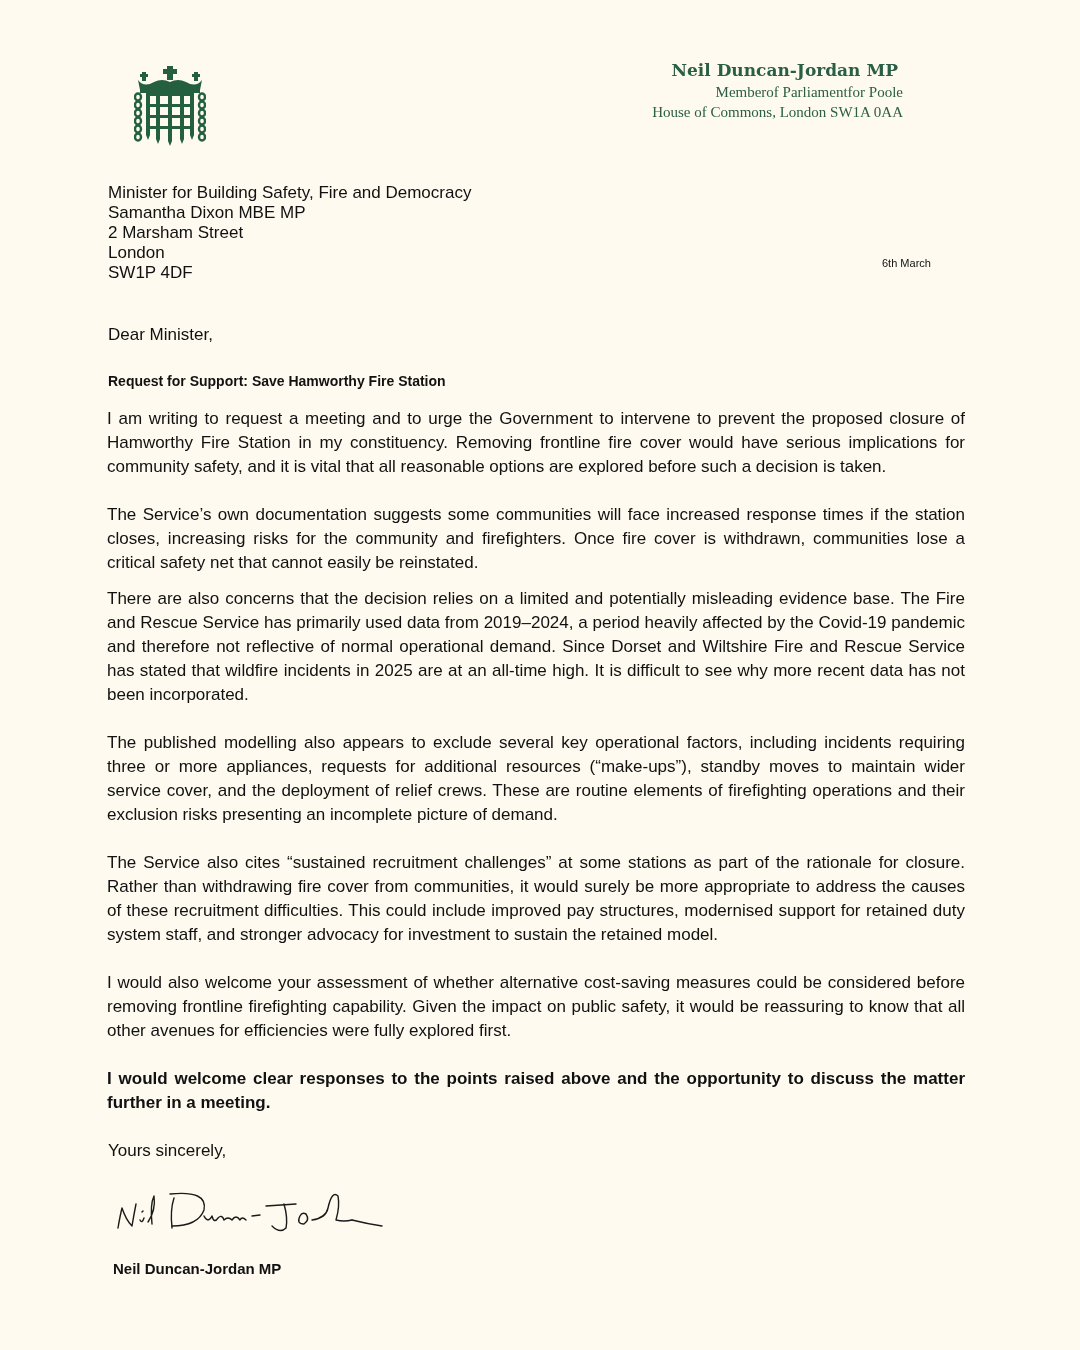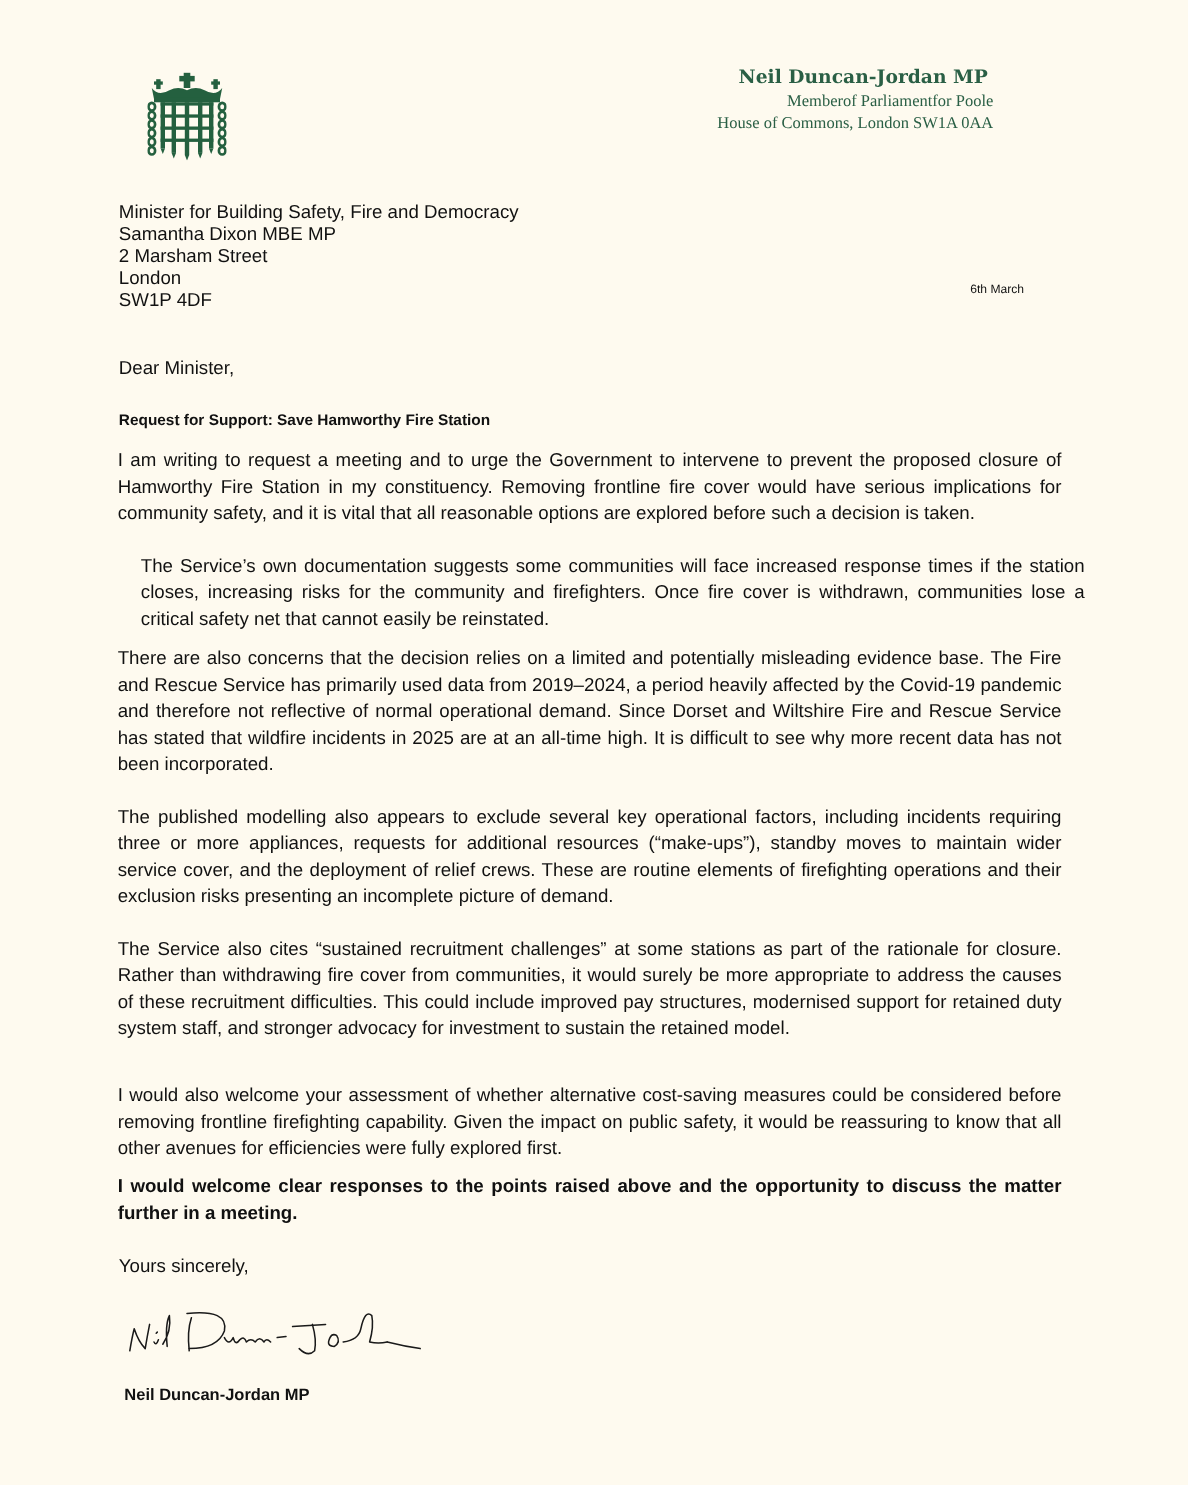--- a/index.html
+++ b/index.html
@@ -172,25 +172,25 @@
   <div>SW1P 4DF</div>
 </div>
 
 <div class="date">6th March</div>
 
 <div class="salutation">Dear Minister,</div>
 
 <div class="subject">Request for Support: Save Hamworthy Fire Station</div>
 
 <p class="body-text" style="top:407px;">I am writing to request a meeting and to urge the Government to intervene to prevent the proposed closure of Hamworthy Fire Station in my constituency. Removing frontline fire cover would have serious implications for community safety, and it is vital that all reasonable options are explored before such a decision is taken.</p>
-<p class="body-text" style="top:503px;margin-left:21px;">The Service’s own documentation suggests some communities will face increased response times if the station closes, increasing risks for the community and firefighters. Once fire cover is withdrawn, communities lose a critical safety net that cannot easily be reinstated.</p>
+<p class="body-text" style="top:503px;">The Service’s own documentation suggests some communities will face increased response times if the station closes, increasing risks for the community and firefighters. Once fire cover is withdrawn, communities lose a critical safety net that cannot easily be reinstated.</p>
 <p class="body-text" style="top:587px;">There are also concerns that the decision relies on a limited and potentially misleading evidence base. The Fire and Rescue Service has primarily used data from 2019–2024, a period heavily affected by the Covid-19 pandemic and therefore not reflective of normal operational demand. Since Dorset and Wiltshire Fire and Rescue Service has stated that wildfire incidents in 2025 are at an all-time high. It is difficult to see why more recent data has not been incorporated.</p>
 <p class="body-text" style="top:731px;">The published modelling also appears to exclude several key operational factors, including incidents requiring three or more appliances, requests for additional resources (“make-ups”), standby moves to maintain wider service cover, and the deployment of relief crews. These are routine elements of firefighting operations and their exclusion risks presenting an incomplete picture of demand.</p>
 <p class="body-text" style="top:851px;">The Service also cites “sustained recruitment challenges” at some stations as part of the rationale for closure. Rather than withdrawing fire cover from communities, it would surely be more appropriate to address the causes of these recruitment difficulties. This could include improved pay structures, modernised support for retained duty system staff, and stronger advocacy for investment to sustain the retained model.</p>
-<p class="body-text" style="top:971px;margin-top:13px;">I would also welcome your assessment of whether alternative cost-saving measures could be considered before removing frontline firefighting capability. Given the impact on public safety, it would be reassuring to know that all other avenues for efficiencies were fully explored first.</p>
+<p class="body-text" style="top:971px;">I would also welcome your assessment of whether alternative cost-saving measures could be considered before removing frontline firefighting capability. Given the impact on public safety, it would be reassuring to know that all other avenues for efficiencies were fully explored first.</p>
 <p class="body-text" style="top:1067px;font-weight:bold;">I would welcome clear responses to the points raised above and the opportunity to discuss the matter further in a meeting.</p>
 
 <div class="closing">Yours sincerely,</div>
 
 <div class="signature">
   <svg width="280" height="60" viewBox="0 0 280 60" fill="none" stroke="#1a1a1a" stroke-width="1.4" stroke-linecap="round" stroke-linejoin="round">
 
     <path d="M6 48 Q8 36 10 28 Q14 40 20 46 Q22 34 24 24"></path>
 
     <path d="M28 40 Q30 44 32 38"></path>

